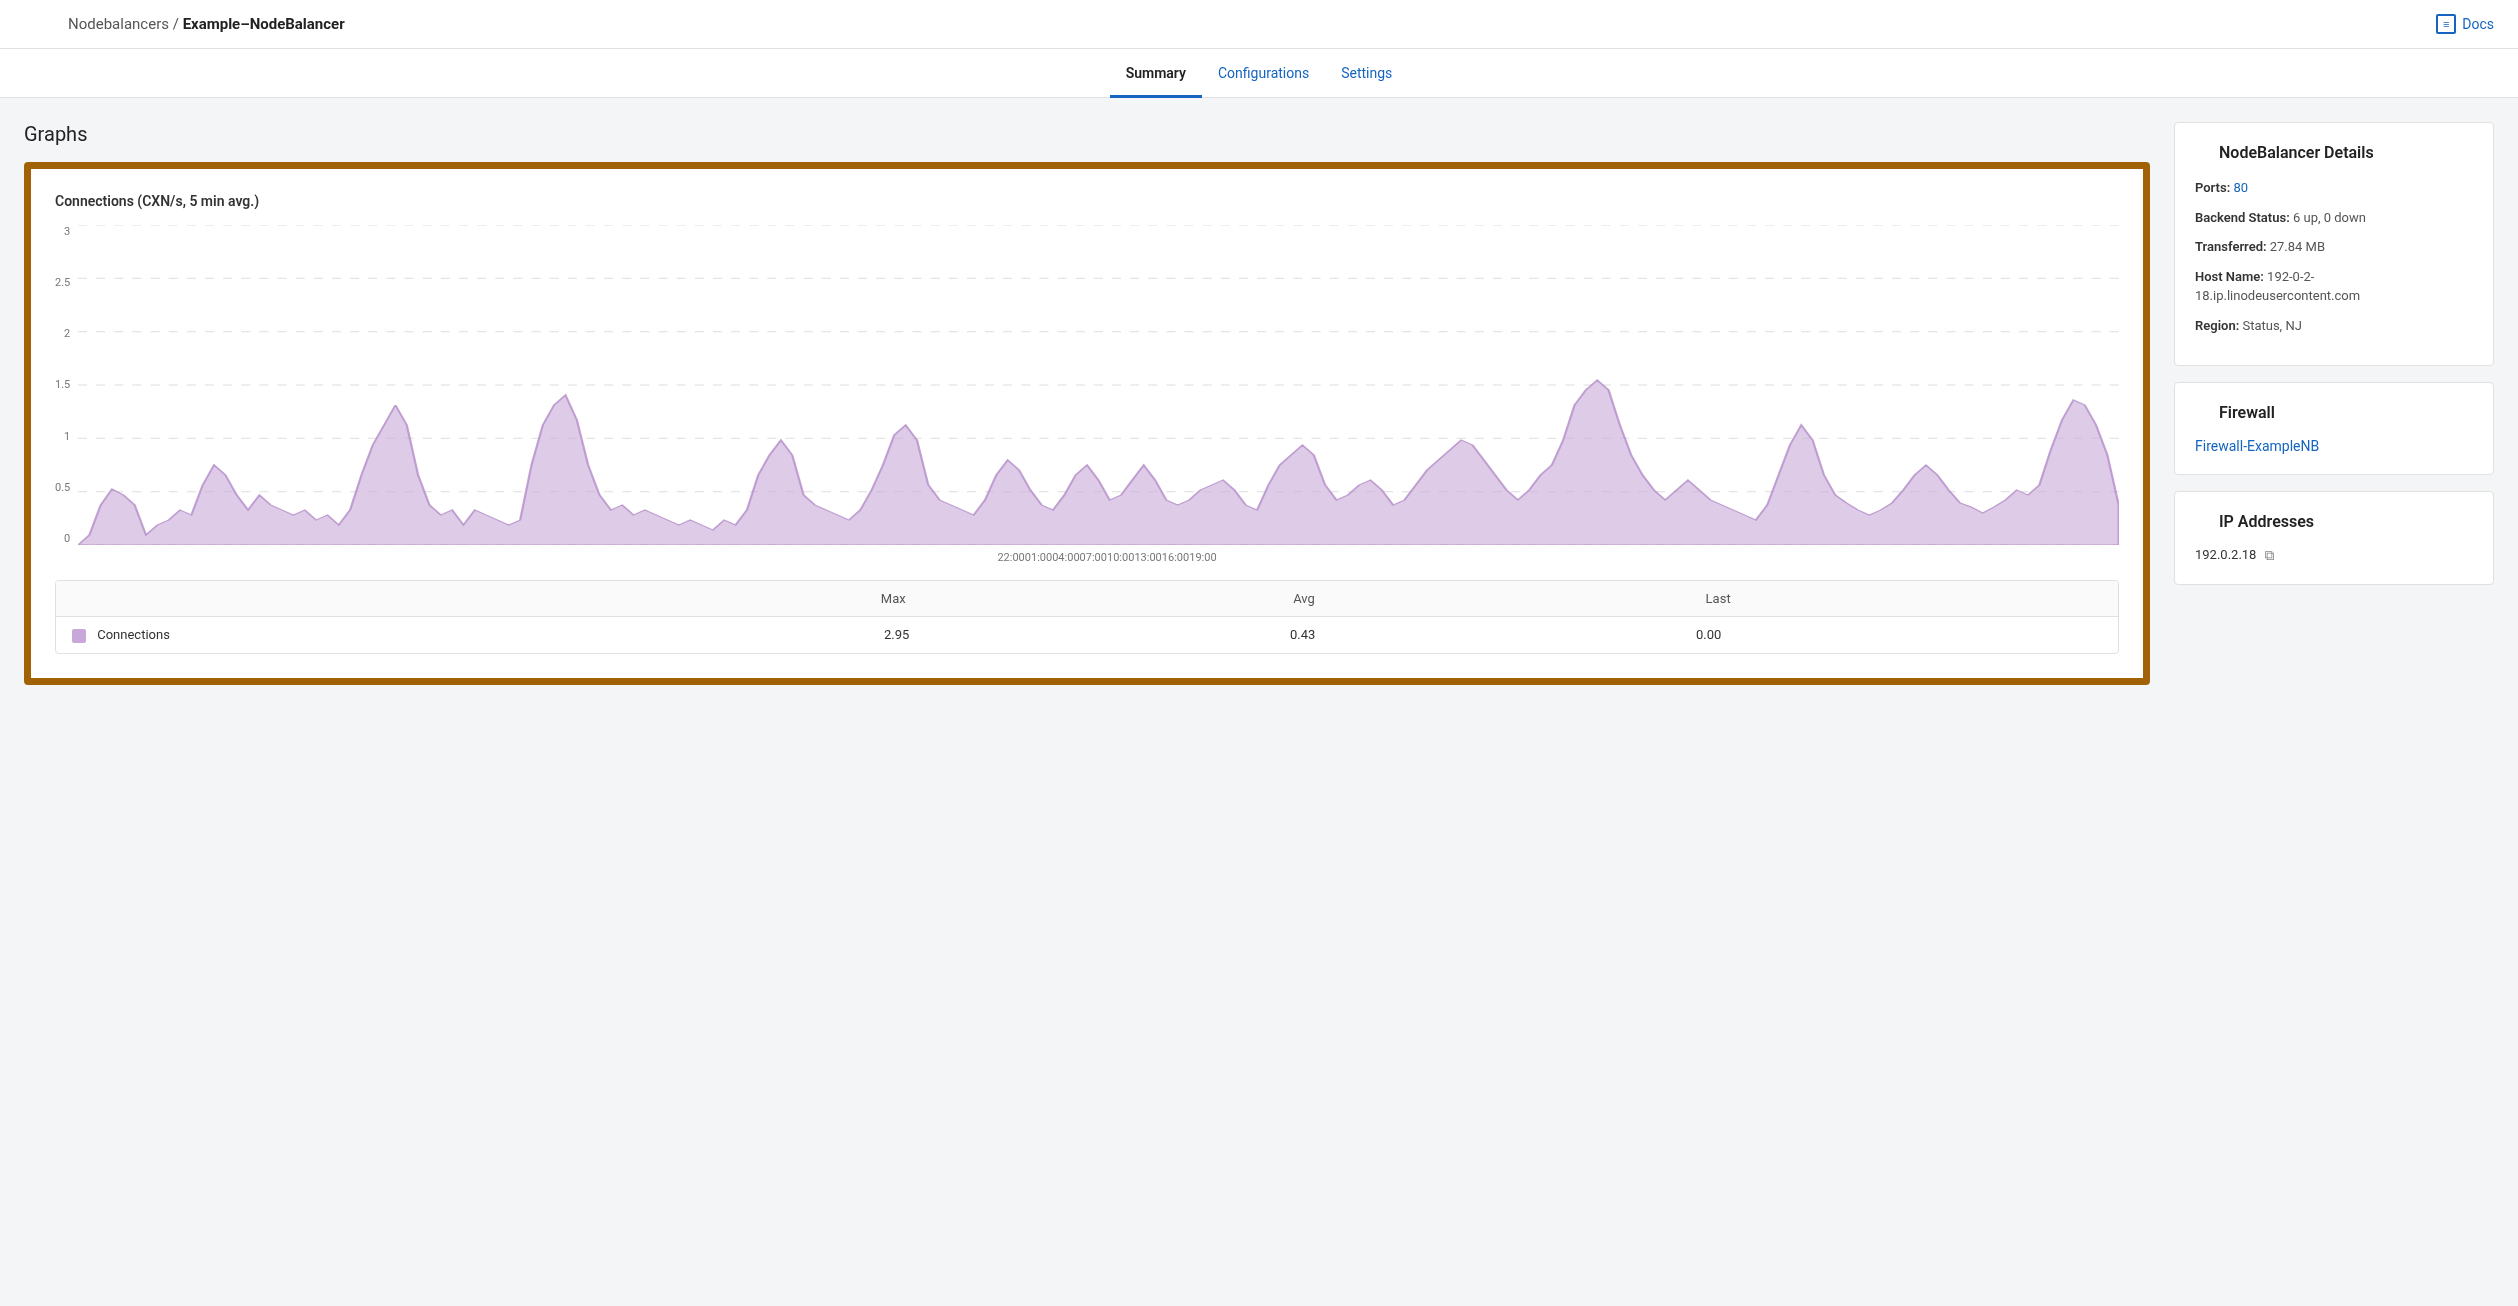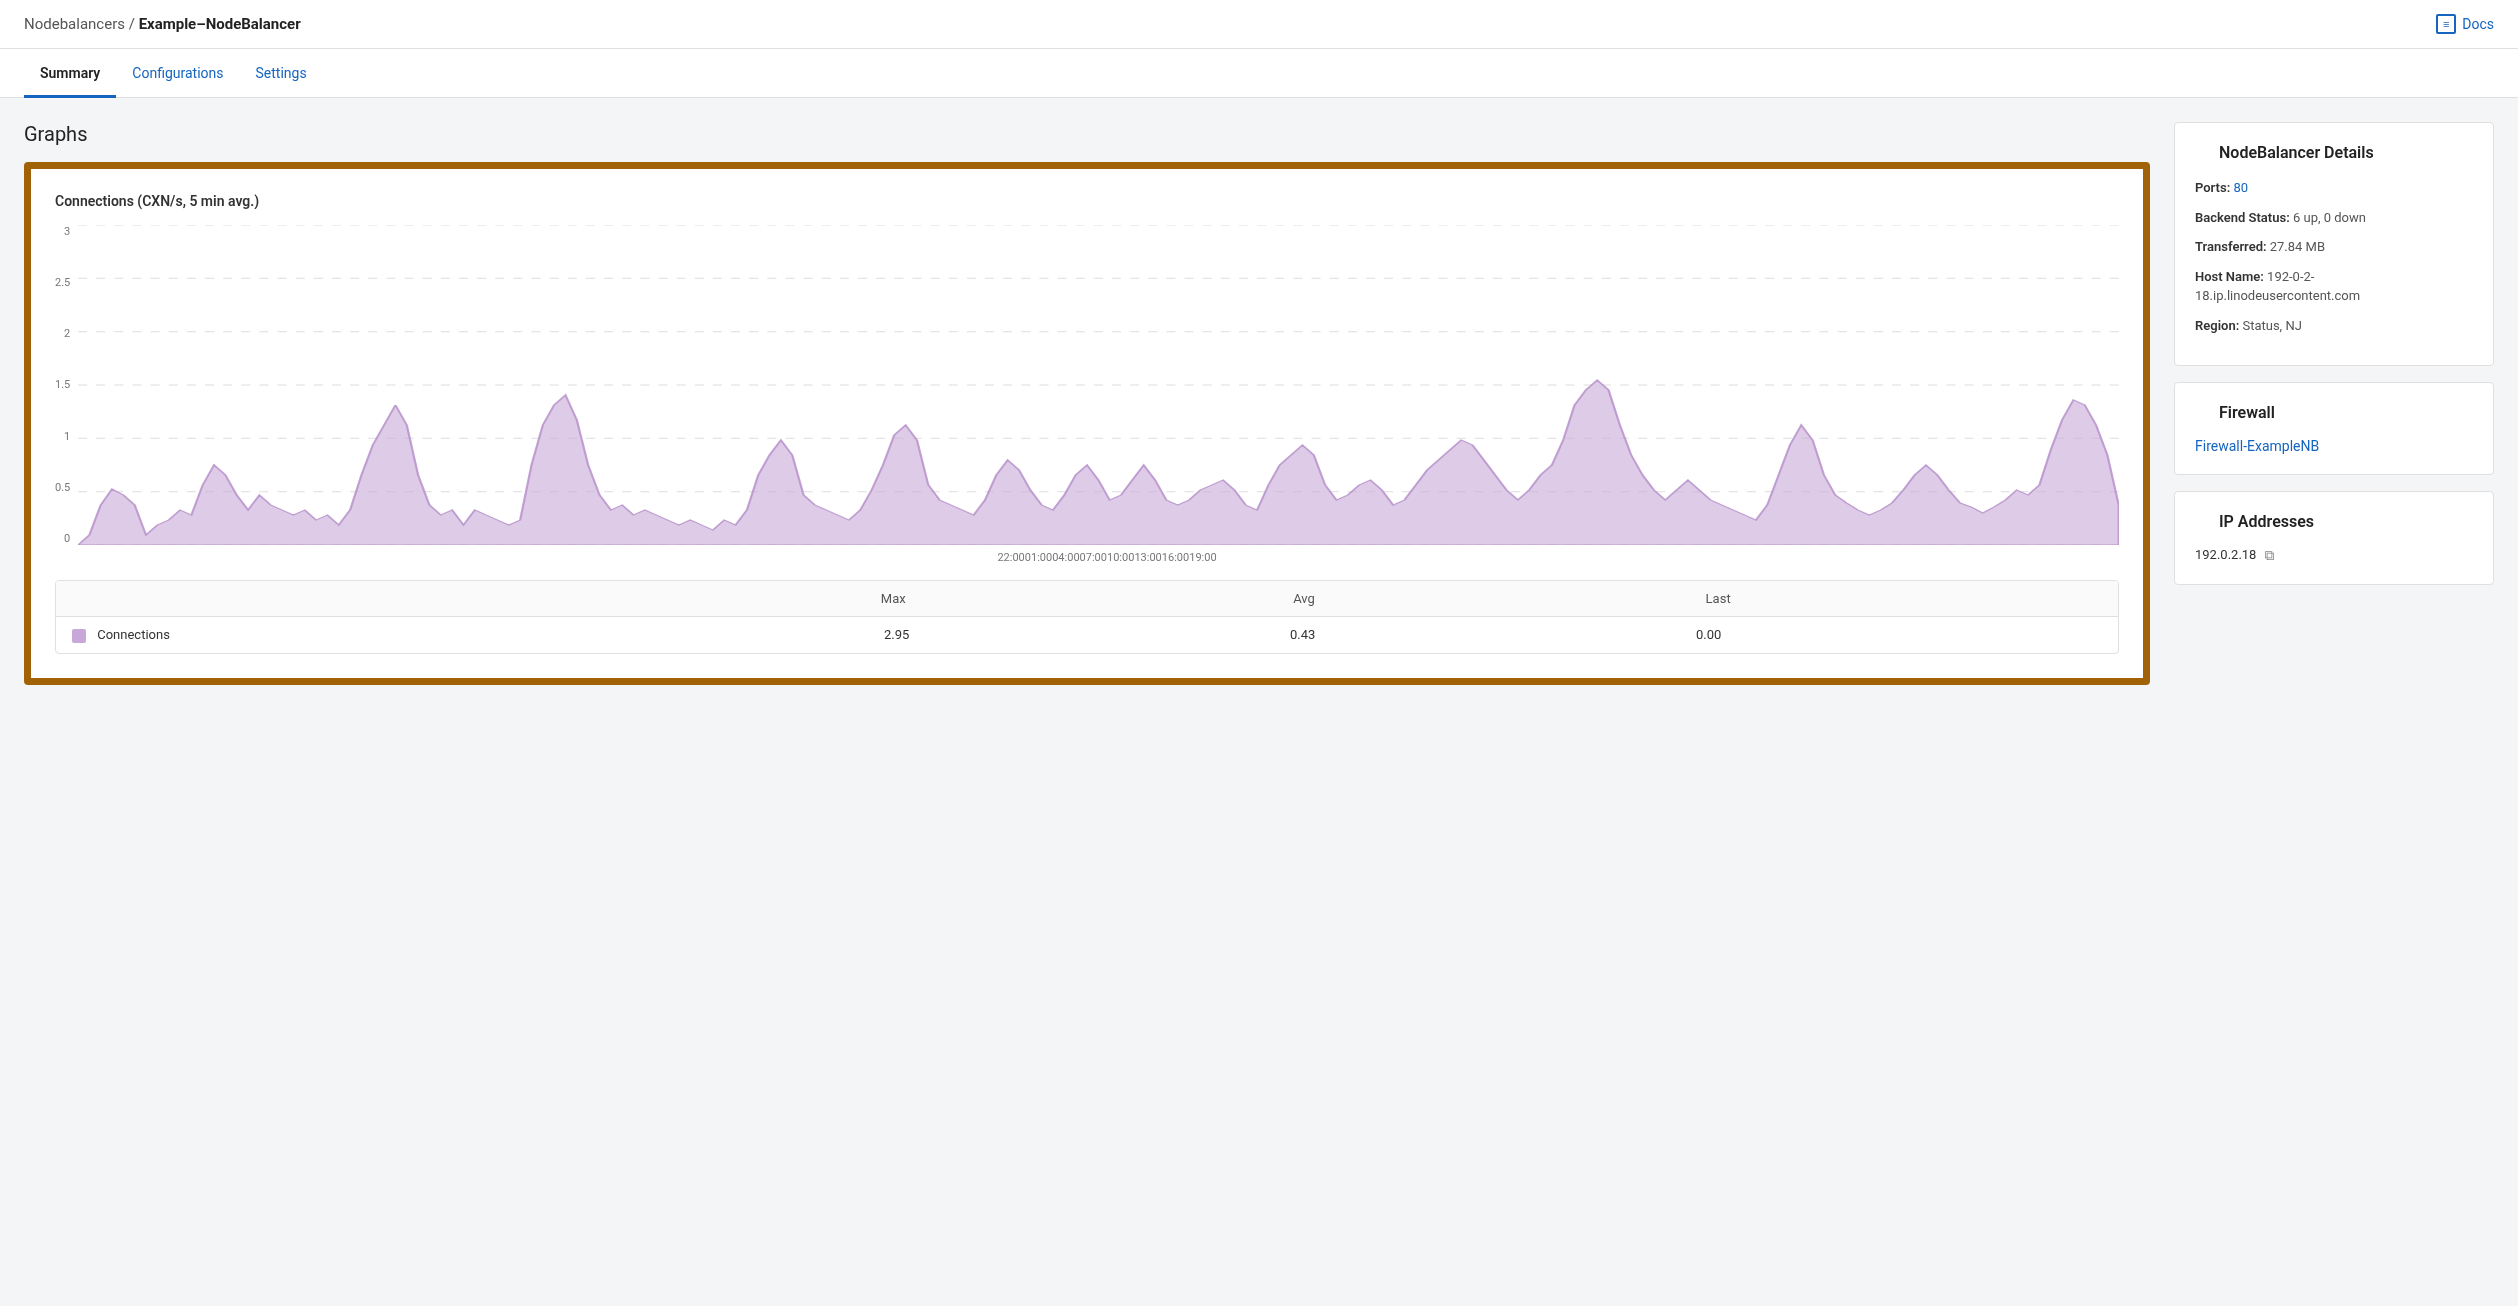--- a/index.html
+++ b/index.html
@@ -13,20 +13,21 @@
       background: #fff;
       padding: 14px 24px;
       border-bottom: 1px solid #e0e0e0;
       display: flex;
       align-items: center;
       justify-content: space-between;
     }
     .breadcrumb {
       font-size: 15px;
       color: #555;
+      margin-left: 44px;
     }
     .breadcrumb span {
       font-weight: 400;
     }
     .breadcrumb strong {
       font-weight: 700;
       color: #222;
     }
     .docs-link {
       display: flex;
@@ -46,20 +47,21 @@
       justify-content: center;
       font-size: 11px;
       color: #1565c0;
     }
     .tabs-bar {
       background: #fff;
       padding: 0 24px;
       border-bottom: 1px solid #e0e0e0;
       display: flex;
       gap: 0;
+      justify-content: center;
     }
     .tab {
       padding: 16px 16px 14px;
       cursor: pointer;
       font-size: 14px;
       color: #1565c0;
       text-decoration: none;
       border-bottom: 3px solid transparent;
       margin-bottom: -1px;
     }

